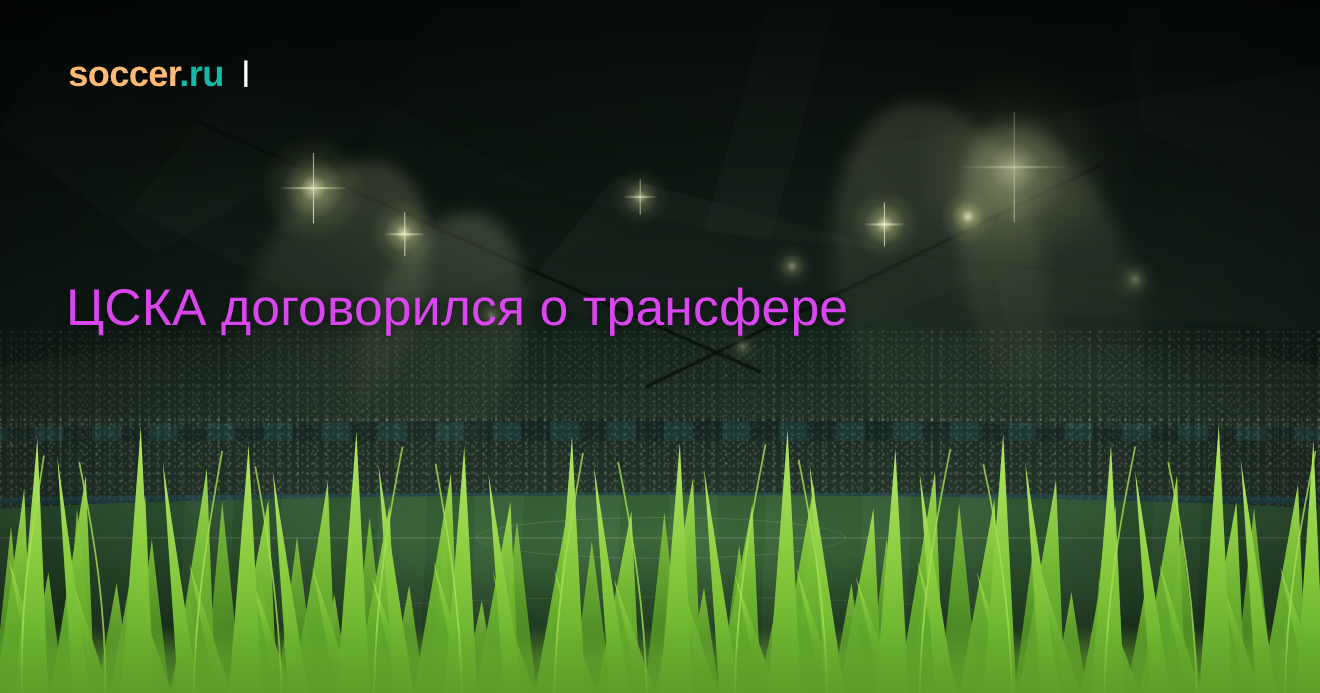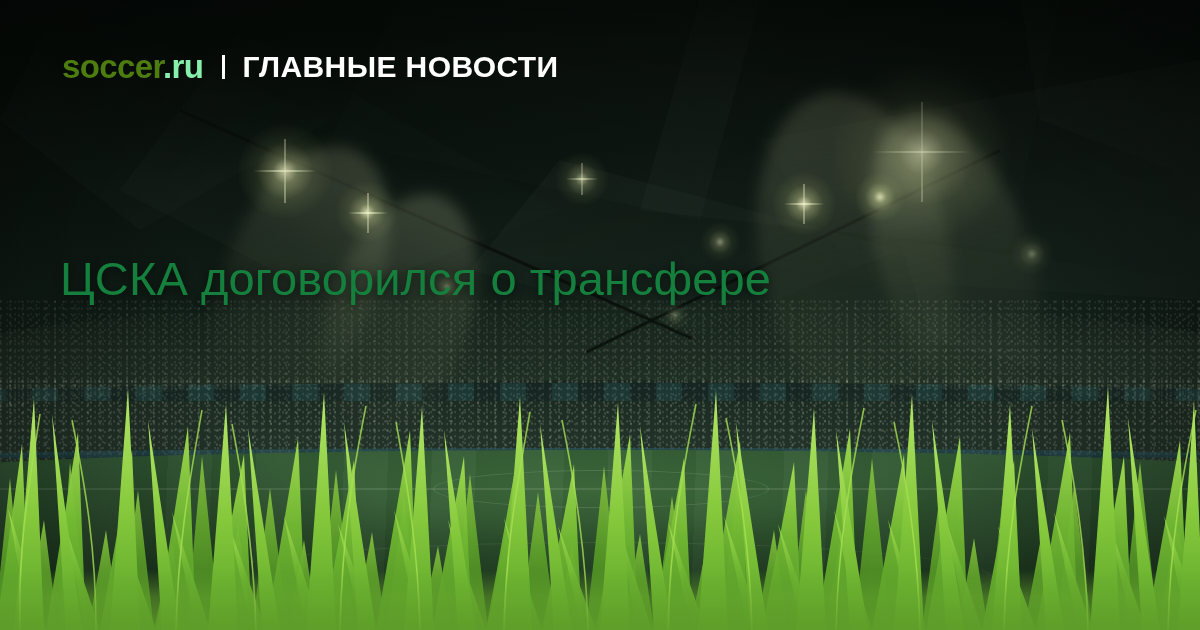--- a/index.html
+++ b/index.html
@@ -156,22 +156,22 @@
     gap: 0;
     z-index: 40;
   }
   .logo {
     font-size: 33px;
     font-weight: 700;
     letter-spacing: -0.6px;
     line-height: 1;
     white-space: nowrap;
   }
-  .logo .l-soccer { color: #4d7c0f; }
-  .logo .l-ru { color: #86efac; }
+  .logo .l-soccer { color: #fdba74; }
+  .logo .l-ru { color: #14b8a6; }
   .sep {
     width: 3px;
     height: 24px;
     background: #ffffff;
     margin: 0 17px 0 19px;
     flex: none;
   }
   .kicker {
     color: #ffffff;
     font-size: 30px;
@@ -181,21 +181,21 @@
     white-space: nowrap;
   }
 
   
   .headline {
     position: absolute;
     left: 60px;
     top: 247px;
     width: 1010px;
     z-index: 40;
-    color: #15803d;
+    color: #d946ef;
     font-size: 47px;
     font-weight: 300;
     line-height: 1.36;
     letter-spacing: 0.1px;
     text-shadow: 0 2px 10px rgba(0,0,0,0.55);
   }
   .headline span { display: block; }
 </style>
 </head>
 <body>
@@ -448,20 +448,19 @@
       </g>
     </svg>
     <div class="grass-base"></div>
   </div>
 
   <div class="header">
     <div class="logo">
       <span class="l-soccer">soccer</span><span class="l-ru">.ru</span>
     </div>
     <div class="sep"></div>
-    <div class="kicker">ГЛАВНЫЕ НОВОСТИ</div>
   </div>
 
   <div class="headline">
     <span>ЦСКА договорился о трансфере</span>
   </div>
 
 </div>
 
 </body></html>

